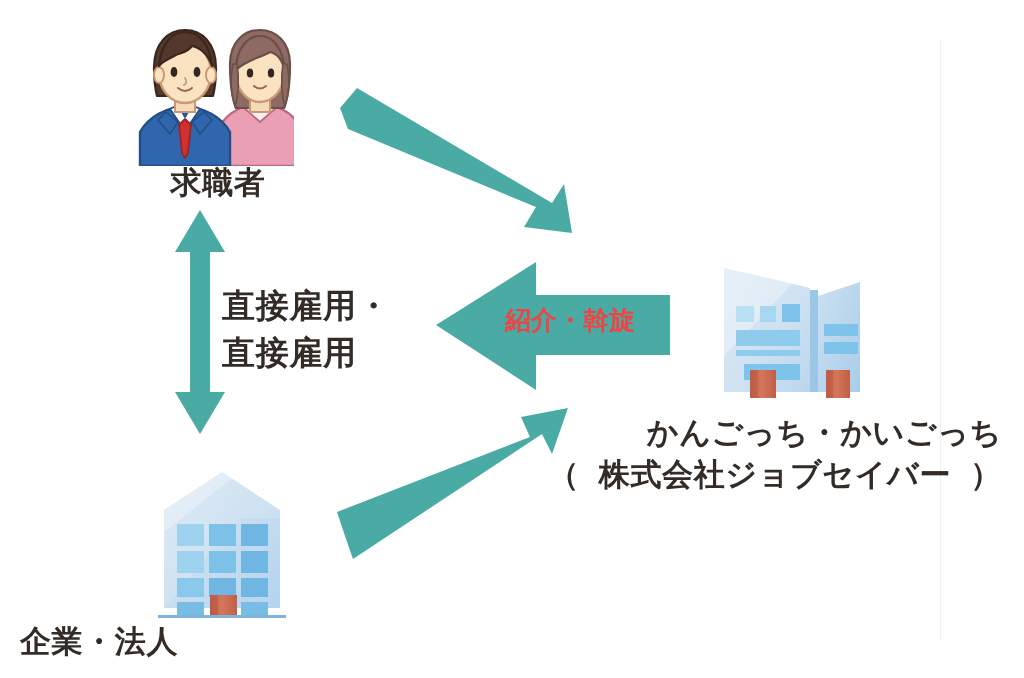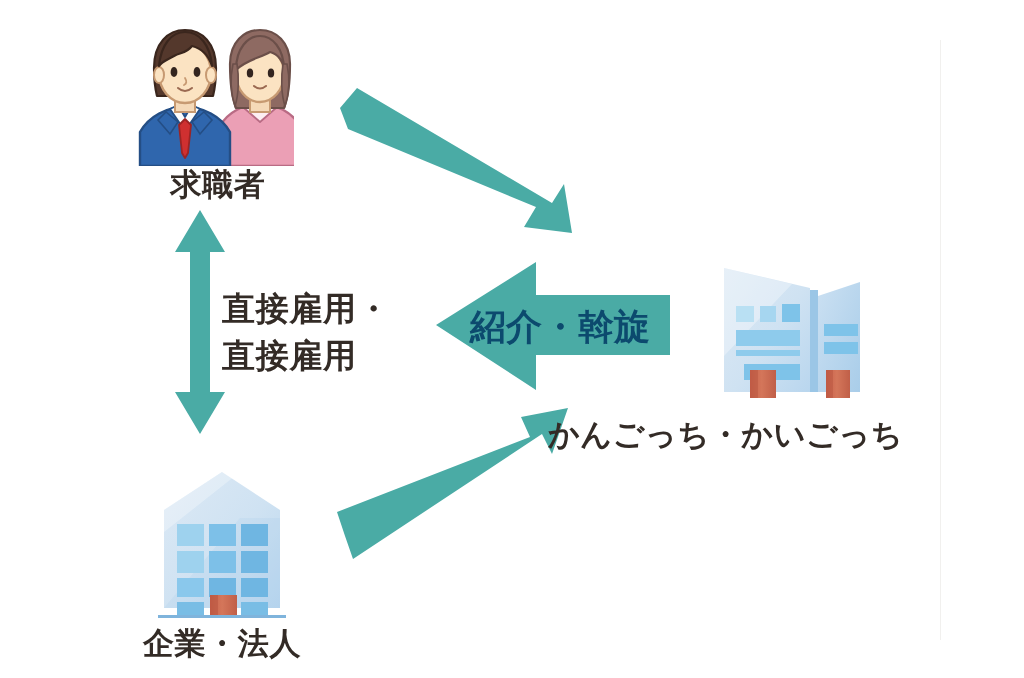--- a/index.html
+++ b/index.html
@@ -28,29 +28,30 @@
   }
 
   
   .label {
     position: absolute;
     color: #332b26;
     font-weight: 700;
     letter-spacing: 0.02em;
     white-space: nowrap;
     line-height: 1.32;
+    font-family: Liberation Mono, monospace;
   }
   #label-jobseeker {
     left: 0; top: 165px; width: 436px;
     text-align: center;
     font-size: 31px;
   }
   #label-company {
     left: 20px; top: 624px; width: 404px;
-    text-align: center;
+    text-align: left;
     font-size: 31px;
   }
   #label-flow {
     left: 222px; top: 275px;
     font-size: 33px;
     line-height: 1.42;
     margin-top: 11px;
   }
   #label-flow div { white-space: nowrap; }
   #label-agency {
@@ -58,23 +59,23 @@
     font-size: 31px;
     line-height: 1.36;
   }
   #label-agency div { white-space: nowrap; text-align: right; }
 
   
   #block-arrow-text {
     position: absolute;
     left: 470px; top: 303px;
     width: 200px;
-    text-align: left;
-    color: #0c4a6e;
-    font-size: 36px;
+    text-align: center;
+    color: #ef4444;
+    font-size: 26px;
     font-weight: 700;
     white-space: nowrap;
     pointer-events: none;
   }
 
   svg { display: block; }
   .svg-layer { position: absolute; left: 0; top: 0; width: 1024px; height: 678px; }
 </style>
 </head>
 <body>
@@ -265,15 +266,16 @@
     <rect x="112" y="124" width="7" height="28" fill="#b8553f" opacity="0.5"></rect>
   </svg>
 
   <div class="label" id="label-flow">
     <div>直接雇用・</div>
     <div>直接雇用</div>
   </div>
 
   <div class="label" id="label-agency">
     <div>かんごっち・かいごっち</div>
+    <div>（ 株式会社ジョブセイバー ）</div>
   </div>
 
 </div>
 
 </body></html>

